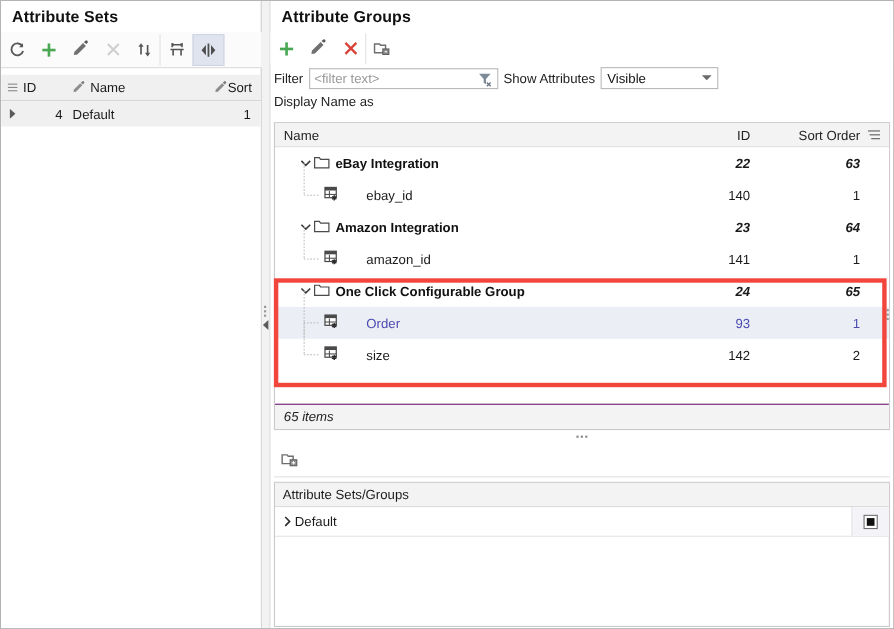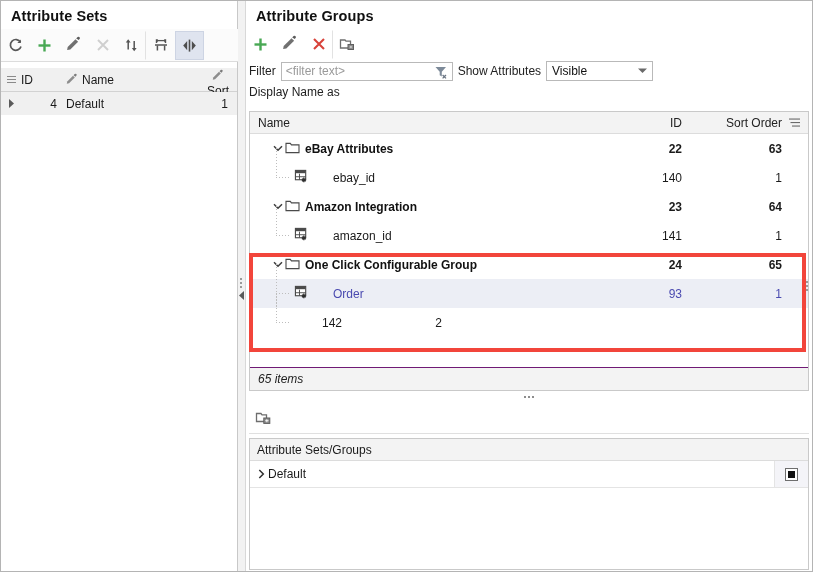--- a/index.html
+++ b/index.html
@@ -67,21 +67,21 @@
     background: #f0f0f0;
     border-bottom: 1px solid #d2d2d2;
     display: flex;
     align-items: center;
     font-size: 12px;
   }
   #left-table-header .hcell { display: flex; align-items: center; height: 100%; }
   .hc-grip { width: 20px; justify-content: center; display: flex; }
   .hc-id { width: 38px; padding-left: 0px; }
   .hc-name { flex: 1; display: flex; align-items: center; gap: 4px; padding-left: 6px;}
-  .hc-sort { display: flex; align-items: center; gap: 0; padding-right: 8px; flex-direction: column; }
+  .hc-sort { display: flex; align-items: center; gap: 0; padding-right: 8px; }
   #left-rows { position: absolute; left: 0; top: 91px; width: 236px; bottom: 0; background: #fff; }
   .lrow {
     height: 23px;
     display: flex;
     align-items: center;
     background: #f0f0f0;
     font-size: 12px;
   }
   .lrow .arrow { width: 20px; display:flex; justify-content:center; }
   .lrow .rid { width: 40px; text-align: right; padding-right: 4px; }
@@ -196,21 +196,21 @@
     height: 100%;
   }
   .trow .t-id { width: 92px; text-align: right; }
   .trow .t-sort { width: 100px; text-align: right; }
   .trow .t-pad { width: 26px; }
   .trow.group .t-label { font-weight: bold; color: #111; margin-left: 5px; }
   .trow.attr  .t-label { color: #1a1a1a; margin-left: 24px; }
   .trow.selected .t-label,
   .trow.selected .t-id,
   .trow.selected .t-sort { color: #4a4ab0; }
-  .trow.group .t-id, .trow.group .t-sort { font-weight: bold; }
+  .trow.group .t-id, .trow.group .t-sort { font-weight: bold; font-style: italic; }
   .indent-group { width: 20px; }
   .indent-attr  { width: 44px; }
   .twisty { width: 15px; display: flex; justify-content: center; align-items: center; }
 
   
   .vline {
     position: absolute;
     left: 26px; top: 0; bottom: 0;
     width: 1px;
     background-image: linear-gradient(to bottom, #bdbdbd 50%, transparent 50%);
@@ -515,21 +515,21 @@
             <div class="twisty">
               <svg width="10" height="7" viewBox="0 0 10 7">
                   <path d="M1 1.3 L5 5.3 L9 1.3" fill="none" stroke="#3c3c3c" stroke-width="1.5"></path>
                 </svg>
             </div>
             <span>
               <svg width="15" height="13" viewBox="0 0 16 14">
                 <path d="M1 2.5 L5.6 2.5 L6.9 4.2 L15 4.2 L15 12.5 L1 12.5 Z" fill="#ffffff" stroke="#4a4a4a" stroke-width="1.2"></path>
               </svg>
             </span>
-            <span class="t-label">eBay Attributes</span>
+            <span class="t-label">eBay Integration</span>
           </div>
           <div class="t-id">22</div>
           <div class="t-sort">63</div>
           <div class="t-pad"></div>
         </div>
 
         <div class="trow attr">
           <div class="vline" style="top:-15px;bottom:15px"></div>
           <div class="elbow"></div>
           <div class="t-name">
@@ -628,20 +628,33 @@
             <span class="t-label">Order</span>
           </div>
           <div class="t-id">93</div>
           <div class="t-sort">1</div>
           <div class="t-pad"></div>
         </div>
 
         <div class="trow attr">
           <div class="vline" style="top:-15px;bottom:15px"></div>
           <div class="elbow"></div>
+          <div class="t-name">
+            <div class="indent-attr"></div>
+            <span>
+              <svg width="15" height="14" viewBox="0 0 16 15">
+                <rect x="1.5" y="1.5" width="11" height="10" fill="#fff" stroke="#4a4a4a" stroke-width="1.2"></rect>
+                <rect x="1.5" y="1.5" width="11" height="3" fill="#4a4a4a"></rect>
+                <rect x="5.3" y="5.0" width="1" height="6.5" fill="#4a4a4a"></rect>
+                <rect x="1.5" y="7.8" width="11" height="1" fill="#4a4a4a"></rect>
+                <path d="M10.5 9.2 L10.5 14.2 M8.4 10.4 L12.6 13.0 M12.6 10.4 L8.4 13.0" stroke="#2d2d2d" stroke-width="1.4"></path>
+              </svg>
+            </span>
+            <span class="t-label">size</span>
+          </div>
           <div class="t-id">142</div>
           <div class="t-sort">2</div>
           <div class="t-pad"></div>
         </div>
 
       </div>
 
       <div id="tree-status">65 items</div>
     </div>
 

